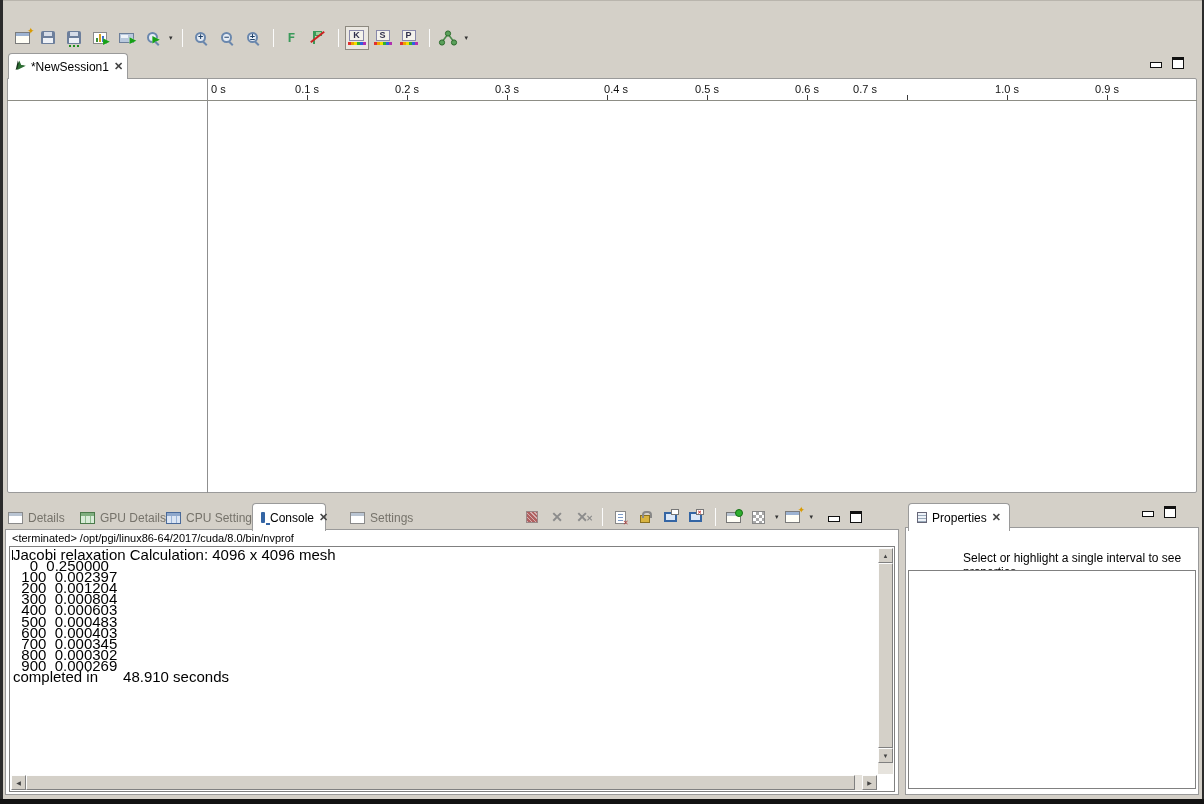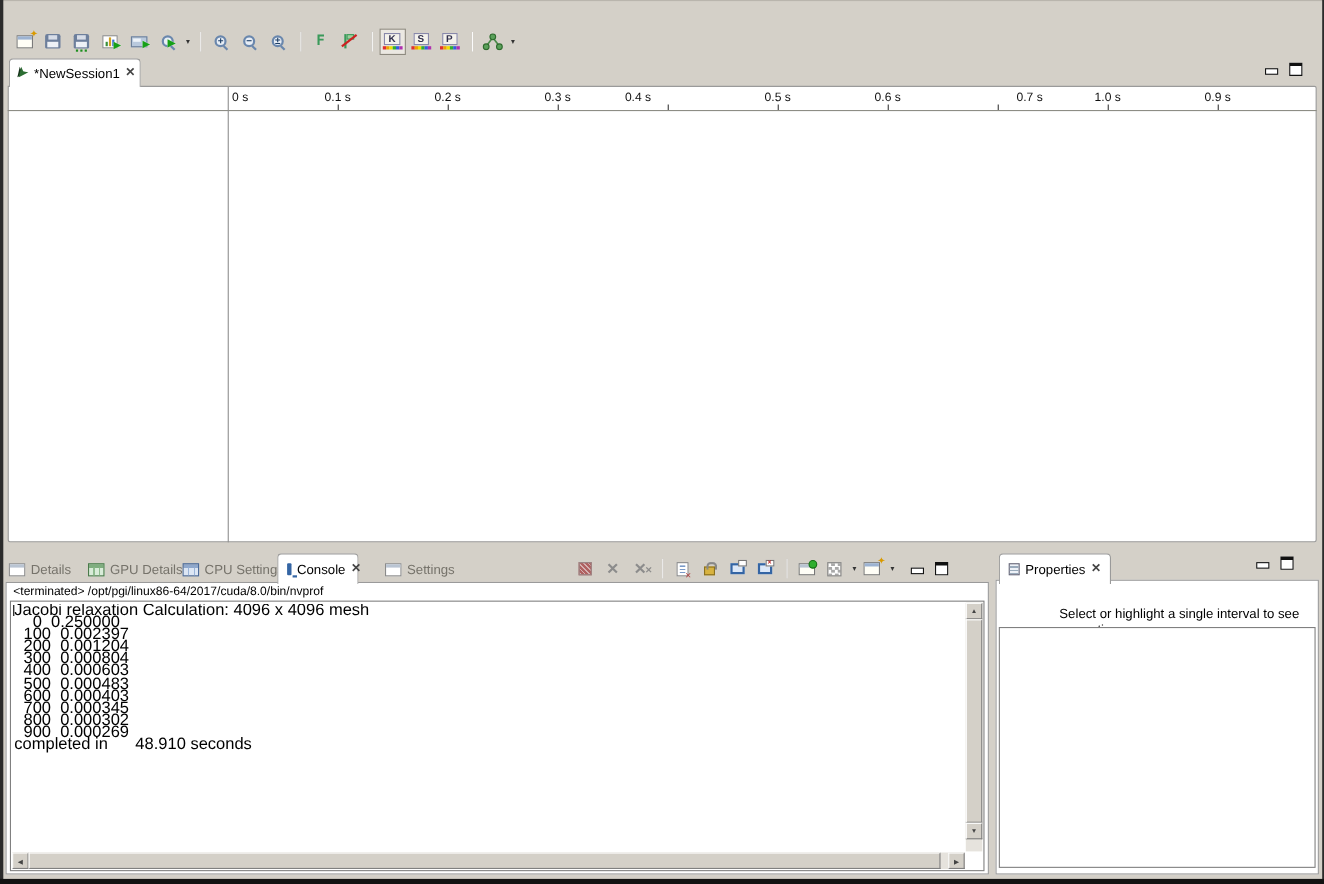--- a/index.html
+++ b/index.html
@@ -285,24 +285,24 @@
   </div>
 
   <div class="editor-content"></div>
   <div class="ruler-line"></div>
   <div class="timeline-divider"></div>
 
   <span class="ruler-label" style="left:211px">0 s</span>
   <span class="ruler-label" style="left:307px; transform:translateX(-50%)">0.1 s</span>
   <span class="ruler-label" style="left:407px; transform:translateX(-50%)">0.2 s</span>
   <span class="ruler-label" style="left:507px; transform:translateX(-50%)">0.3 s</span>
-  <span class="ruler-label" style="left:580px; transform:translateX(-50%)">0.4 s</span>
+  <span class="ruler-label" style="left:616px; transform:translateX(-50%)">0.4 s</span>
   <span class="ruler-label" style="left:707px; transform:translateX(-50%)">0.5 s</span>
   <span class="ruler-label" style="left:807px; transform:translateX(-50%)">0.6 s</span>
-  <span class="ruler-label" style="left:936px; transform:translateX(-50%)">0.7 s</span>
+  <span class="ruler-label" style="left:865px; transform:translateX(-50%)">0.7 s</span>
   <span class="ruler-label" style="left:1007px; transform:translateX(-50%)">1.0 s</span>
   <span class="ruler-label" style="left:1107px; transform:translateX(-50%)">0.9 s</span>
 
   <span class="tickmark" style="left:307px"></span>
   <span class="tickmark" style="left:407px"></span>
   <span class="tickmark" style="left:507px"></span>
   <span class="tickmark" style="left:607px"></span>
   <span class="tickmark" style="left:707px"></span>
   <span class="tickmark" style="left:807px"></span>
   <span class="tickmark" style="left:907px"></span>

